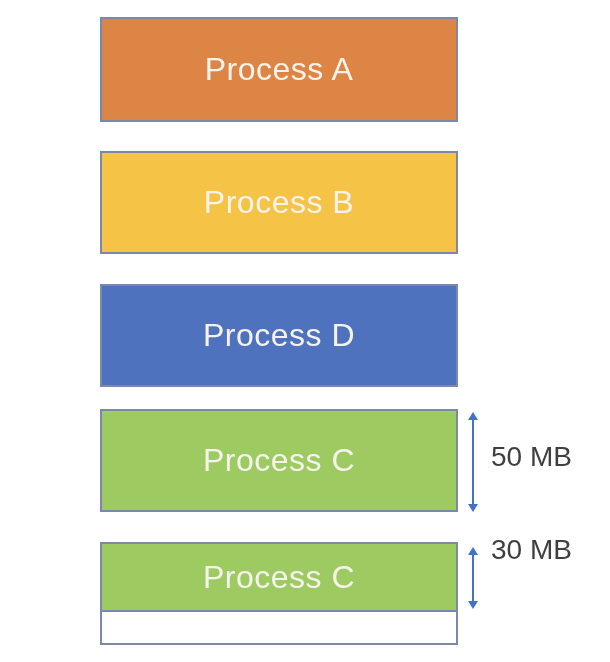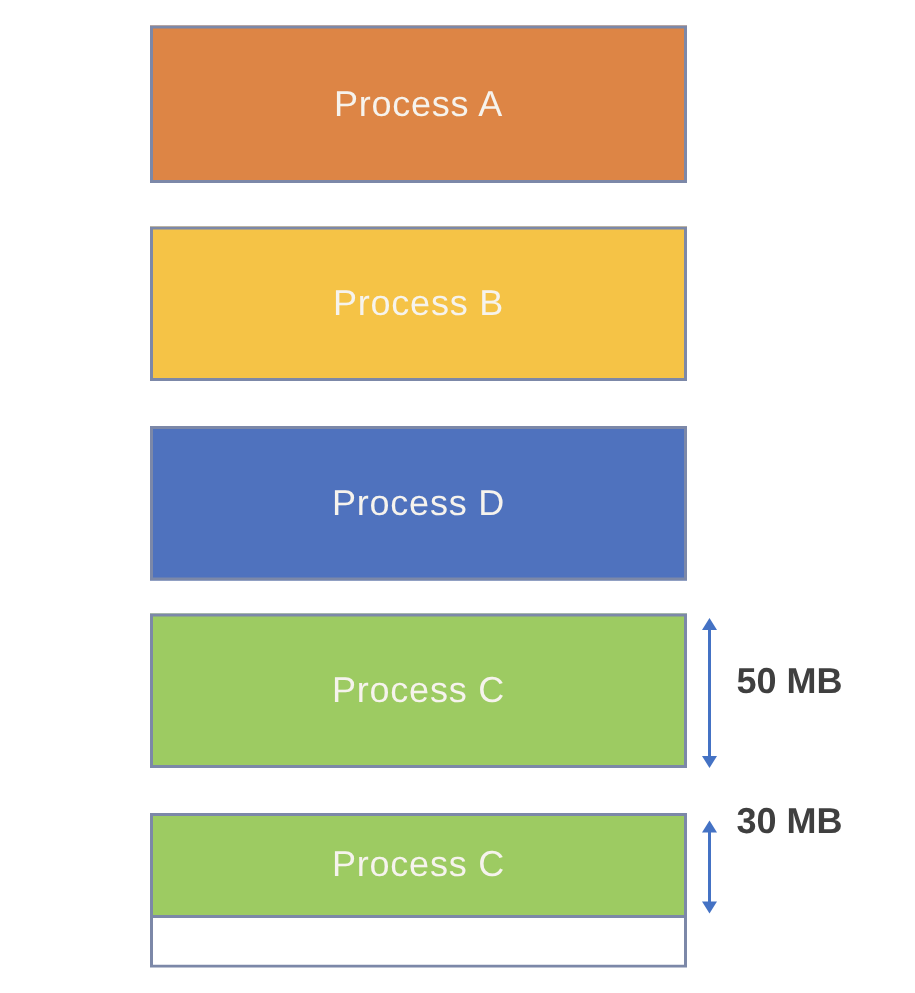--- a/index.html
+++ b/index.html
@@ -19,21 +19,21 @@
     position: absolute;
     left: 100px;
     width: 358px;
     box-sizing: border-box;
     border: 2px solid var(--border-color, #7C88A8);
     display: flex;
     align-items: center;
     justify-content: center;
   }
   .block-label {
-    font-size: 24px;
+    font-size: 32px;
     letter-spacing: 0.5px;
     color: var(--label-color, #F6F3ED);
     white-space: nowrap;
   }
   .block.split {
     flex-direction: column;
     align-items: stretch;
     justify-content: flex-start;
   }
   .allocated {
@@ -69,24 +69,23 @@
   .arrow .head.up {
     top: 0;
     border-bottom: 8px solid var(--arrow-color, #4472C4);
   }
   .arrow .head.down {
     bottom: 0;
     border-top: 8px solid var(--arrow-color, #4472C4);
   }
   .size-label {
     position: absolute;
-    font-size: 24px;
+    font-size: 28px;
     color: var(--annotation-color, #3F3F3F);
     white-space: nowrap;
-    font-weight: bold;
   }
 </style>
 </head>
 <body>
 
 <div class="canvas">
 
   <div class="block" style="top: 17px; height: 105px; background-color: rgb(221, 133, 69);">
     <span class="block-label">Process A</span>
   </div>

